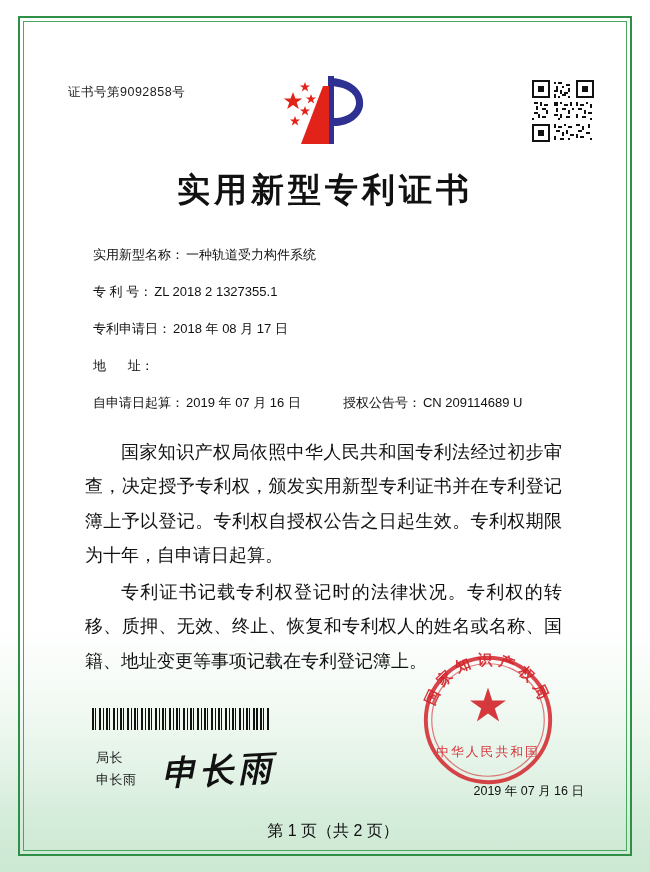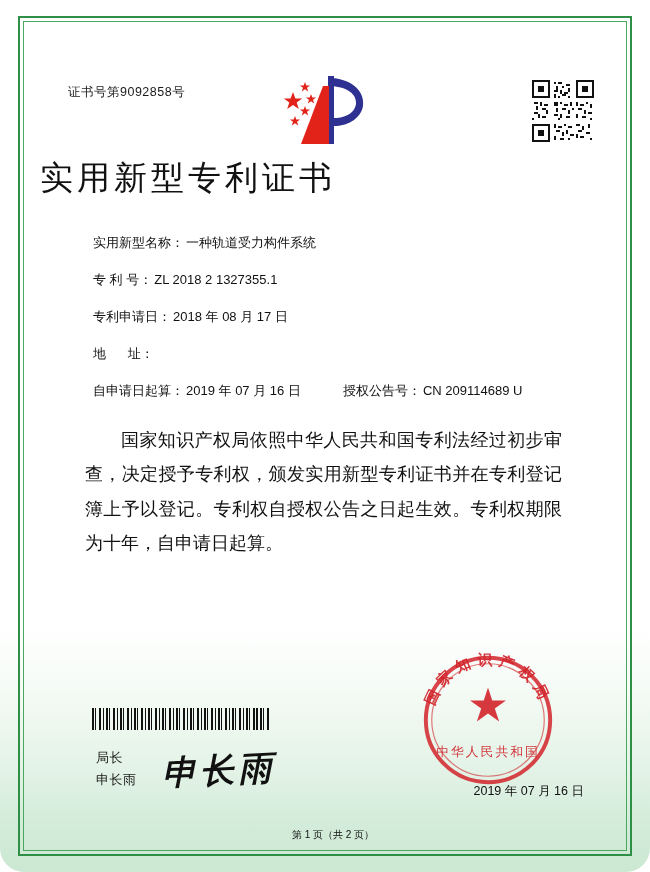--- a/index.html
+++ b/index.html
@@ -22,21 +22,20 @@
     box-sizing: border-box;
     background:
       linear-gradient(to bottom,
         #ffffff 0%,
         #ffffff 72%,
         #f3faf4 80%,
         #e4f3e7 88%,
         #d4ecda 94%,
         #cbe8d2 100%);
     overflow: hidden;
-    border-radius: 24px;
   }
 
   
   .frame-outer {
     position: absolute;
     left: 18px;
     top: 16px;
     right: 18px;
     bottom: 16px;
     border: 2px solid #2f8f46;
@@ -86,26 +85,27 @@
   .qr {
     position: absolute;
     right: 16px;
     top: 40px;
     width: 62px;
     height: 62px;
   }
 
   
   .title {
+    text-align: center;
     font-family: "DejaVu Serif", "Liberation Serif", serif;
-    font-weight: normal;
+    font-weight: bold;
     font-size: 33px;
     letter-spacing: 4px;
     color: #111;
-    margin-top: 12px;
+    margin-top: 24px;
     margin-bottom: 6px;
   }
 
   
   .fields {
     margin-top: 32px;
     padding-left: 45px;
     padding-right: 20px;
   }
   .field-row {
@@ -205,21 +205,21 @@
     color: #111;
   }
 
   
   .footer {
     position: absolute;
     left: 16px;
     right: 0;
     bottom: 0;
     text-align: center;
-    font-size: 10px;
+    font-size: 16px;
     color: #111;
   }
 </style>
 </head>
 <body>
 
 <div class="certificate">
 
   <div class="frame-outer"></div>
   <div class="frame-inner"></div>
@@ -356,20 +356,21 @@
       <div class="field-row dual">
         <span class="field-label">自申请日起算：</span>
         <span class="field-value">2019 年 07 月 16 日</span>
         <span class="field-label second-label">授权公告号：</span>
         <span class="field-value">CN 209114689 U</span>
       </div>
     </div>
 
     <div class="paragraphs">
       <p>国家知识产权局依照中华人民共和国专利法经过初步审查，决定授予专利权，颁发实用新型专利证书并在专利登记簿上予以登记。专利权自授权公告之日起生效。专利权期限为十年，自申请日起算。</p>
+      <p>专利证书记载专利权登记时的法律状况。专利权的转移、质押、无效、终止、恢复和专利权人的姓名或名称、国籍、地址变更等事项记载在专利登记簿上。</p>
     </div>
 
     <div class="barcode"></div>
 
     <div class="sig-block">
       <div class="sig-line">局长</div>
       <div class="sig-line">申长雨</div>
     </div>
     <div class="handwriting">申长雨</div>
 

